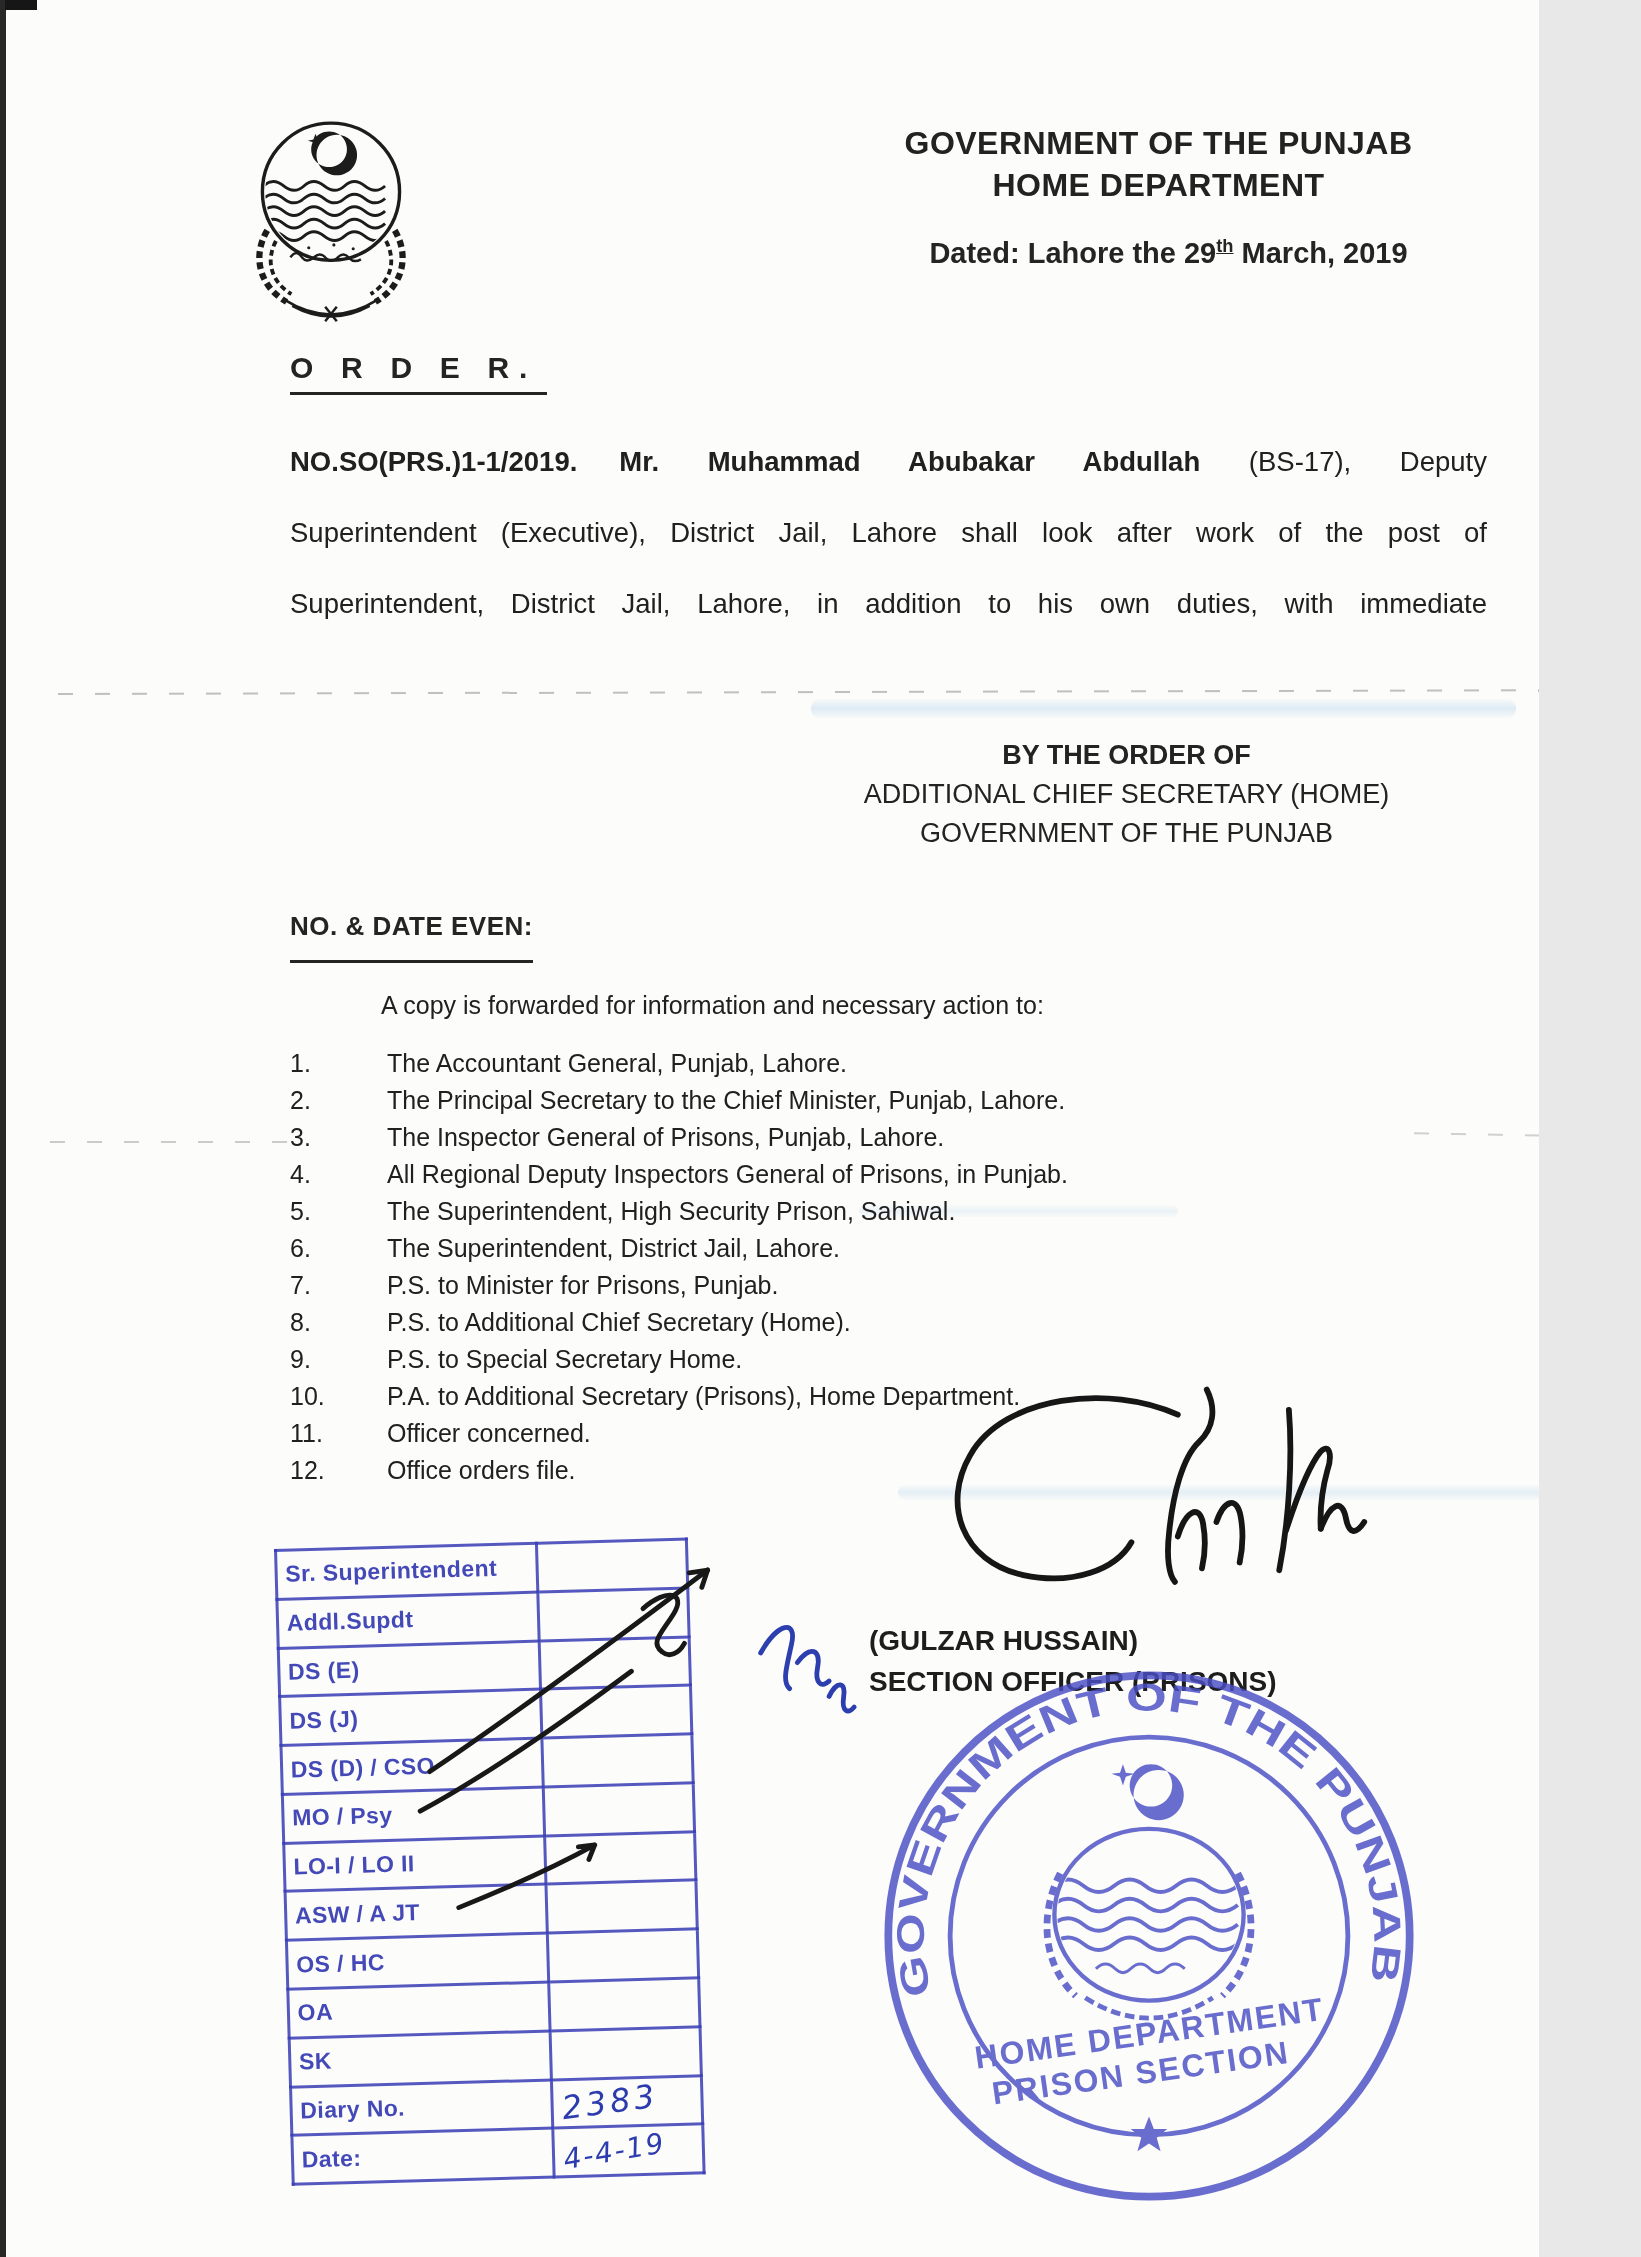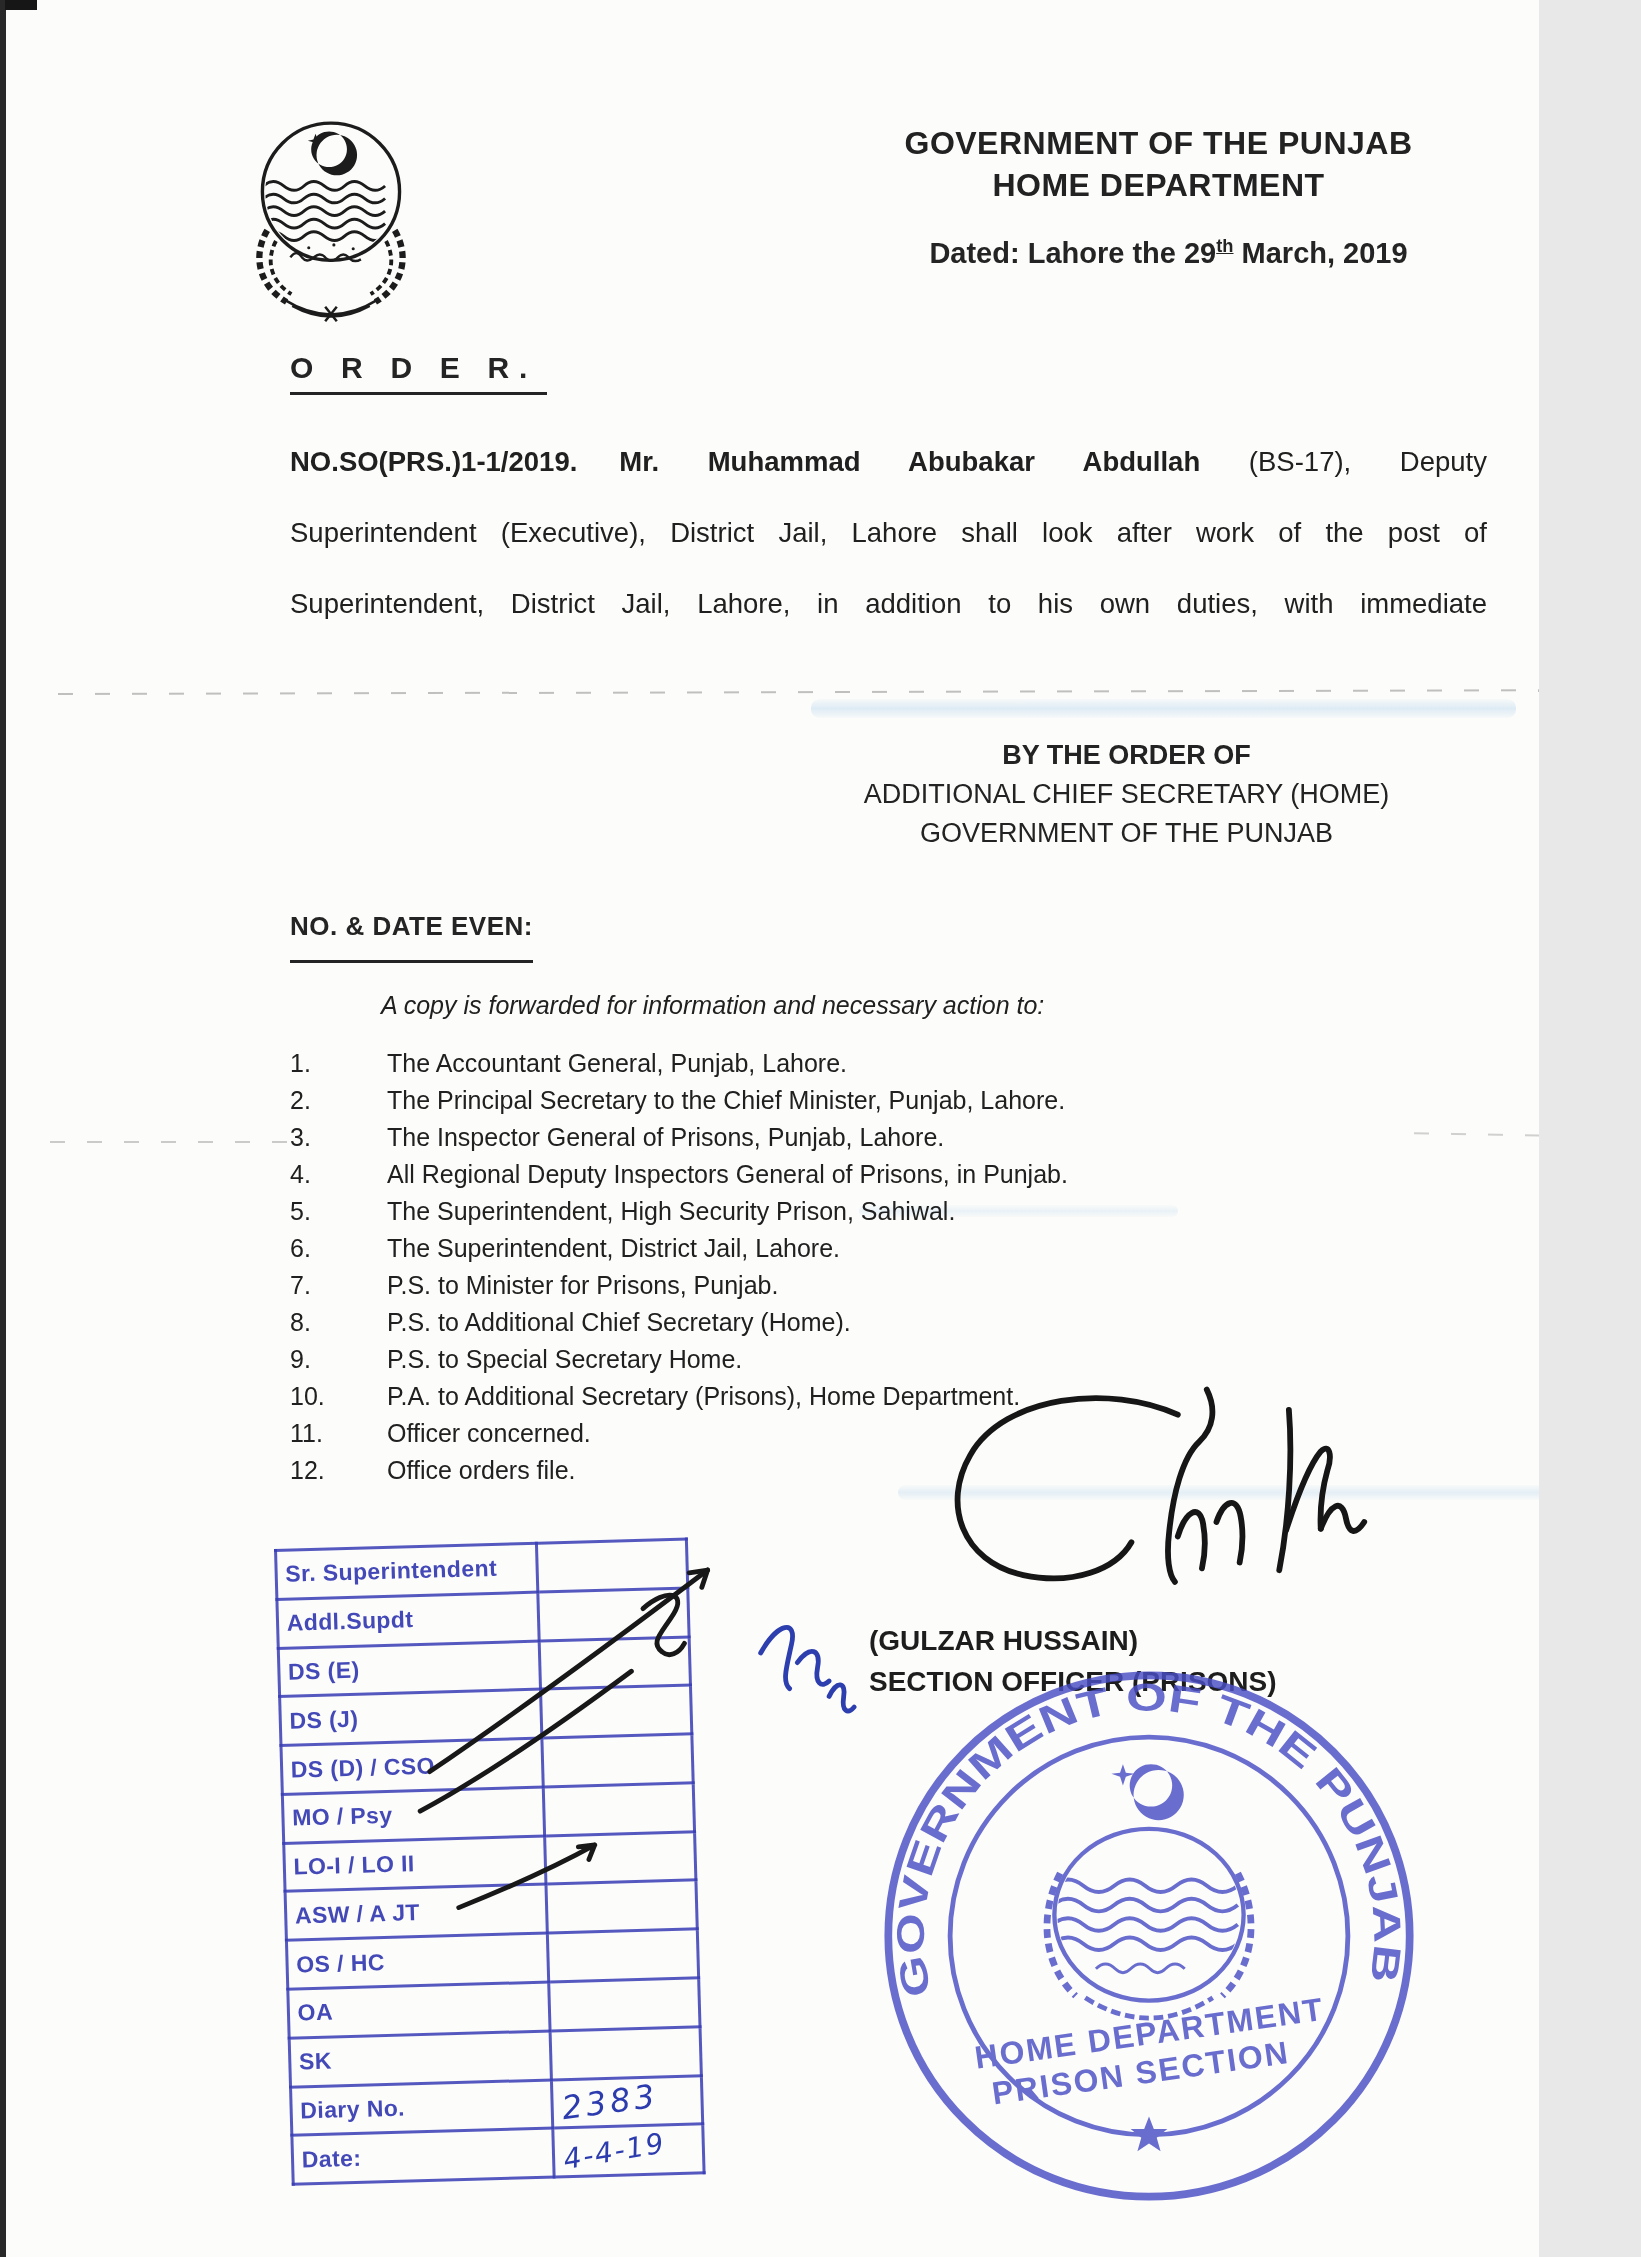--- a/index.html
+++ b/index.html
@@ -22,21 +22,21 @@
   
   .order-heading{left:290px;top:351px;font-weight:bold;font-size:30px;letter-spacing:9.7px;border-bottom:3.9px solid #242424;padding:0 9.7px 6.8px 0;color:#242424;}
   .para{left:290px;top:446px;width:1197px;font-size:27.5px;color:#202020;}
   .para .ln{height:71px;text-align:justify;text-align-last:justify;}
   .para .ln.last{text-align-last:left;}
   .para .b{font-weight:bold;}
   .para .tab{display:inline-block;width:42px;}
   .authority{left:798px;top:736px;width:657px;text-align:center;font-size:27px;line-height:39px;color:#232323;}
   .authority .b{font-weight:bold;}
   .section-heading{left:290px;top:911px;font-weight:bold;font-size:26px;letter-spacing:0.5px;border-bottom:3.4px solid #242424;padding-bottom:18px;color:#242424;}
-  .intro{left:381px;top:991px;font-size:25px;color:#202020;font-style:italic;}
+  .intro{left:381px;top:991px;font-size:25px;color:#202020;}
   
   .dist{left:290px;top:1049px;width:1110px;font-size:25px;color:#202020;}
   .dist .row{display:flex;height:37px;align-items:flex-start;}
   .dist .no{width:97px;flex:0 0 97px;}
   
   .signatory{left:869px;top:1620px;width:599px;text-align:left;font-weight:bold;font-size:28px;line-height:41px;color:#1d1d1d;}
   
   .stamp-table-wrap{left:274px;top:1549px;transform:rotate(-1.6deg);transform-origin:top left;}
   table.office{border-collapse:collapse;}
   table.office td{border:3.4px solid rgba(55,60,180,.85);height:42px;padding:1.9px 7.7px;vertical-align:middle;}

